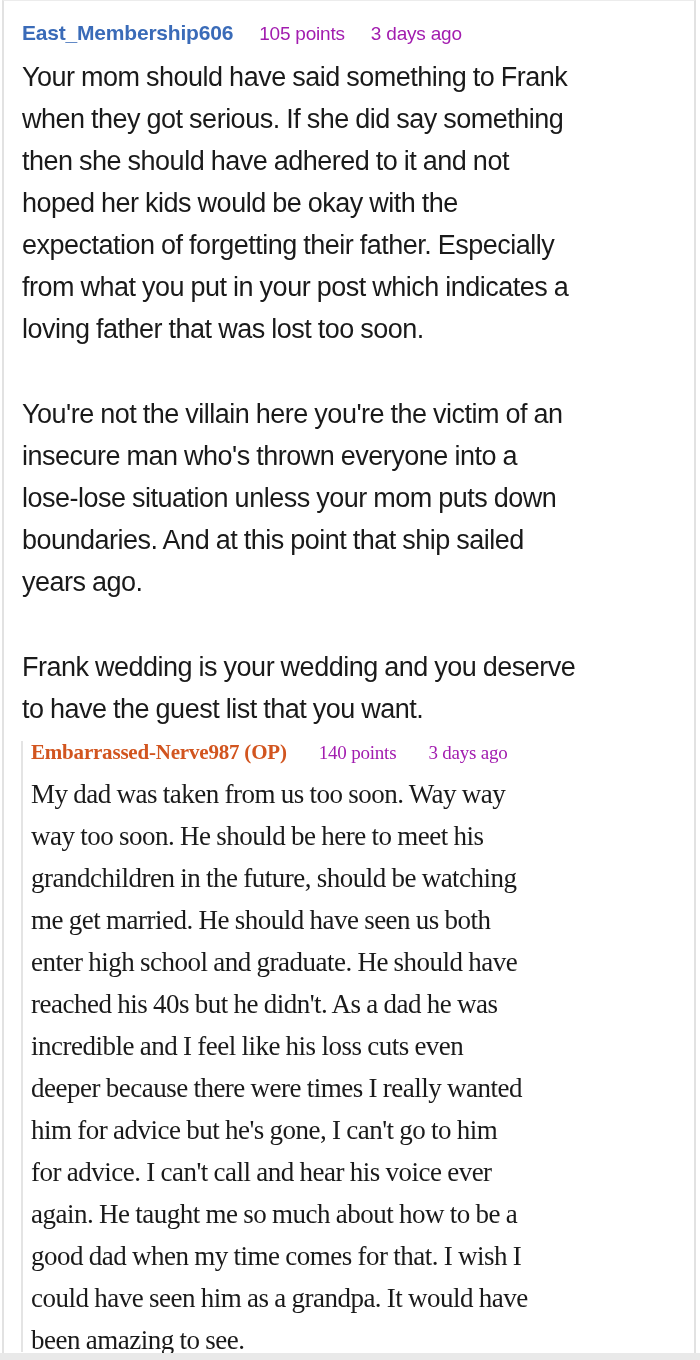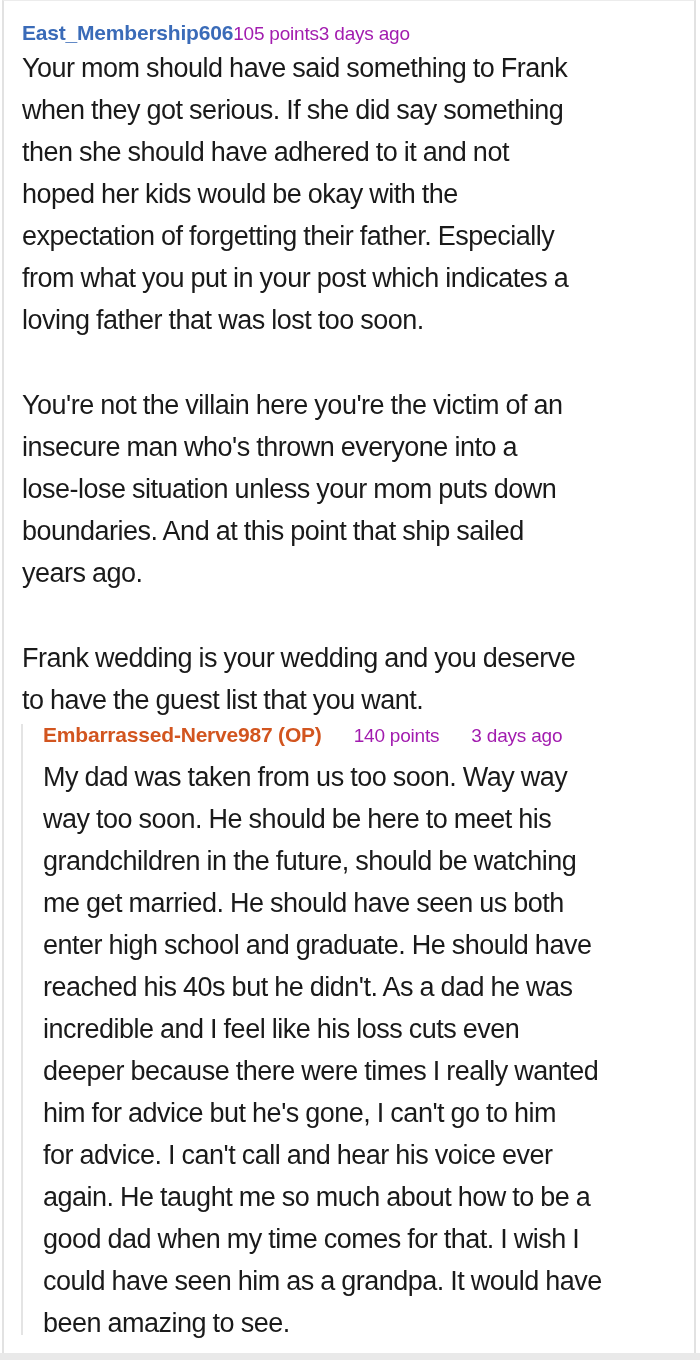--- a/index.html
+++ b/index.html
@@ -23,23 +23,24 @@
     right: 4px;
     border-left: 2px solid #e2e2e2;
     border-right: 2px solid #e2e2e2;
     border-top: 1px solid #ececec;
     background: #ffffff;
     padding: 18px 24px 0 18px;
   }
   .comment-header {
     display: flex;
     align-items: baseline;
+    column-gap: 26px;
     height: 28px;
     line-height: 28px;
-    margin-bottom: 0;
+    margin-bottom: 9px;
     white-space: nowrap;
   }
   .author {
     font-size: 21px;
     font-weight: bold;
     letter-spacing: -0.2px;
     color: #3a6bb8;
     text-decoration: none;
     cursor: pointer;
   }
@@ -53,21 +54,23 @@
     font-size: 27px;
     line-height: 42px;
     letter-spacing: -0.5px;
     word-spacing: -0.5px;
     color: #1a1a1a;
     white-space: pre-line;
   }
   .comment-body p + p { margin-top: 43px; }
   .reply {
     position: relative;
-    padding-left: 21px;
+    margin-top: 8px;
+    padding-left: 9px;
+    font-family: Liberation Serif, serif;
   }
   .reply .comment-header {
     column-gap: 32px;
     margin-bottom: 7px;
   }
   .reply .author { color: #d2551f; }
   .thread-line {
     position: absolute;
     left: -1px;
     top: 3px;

